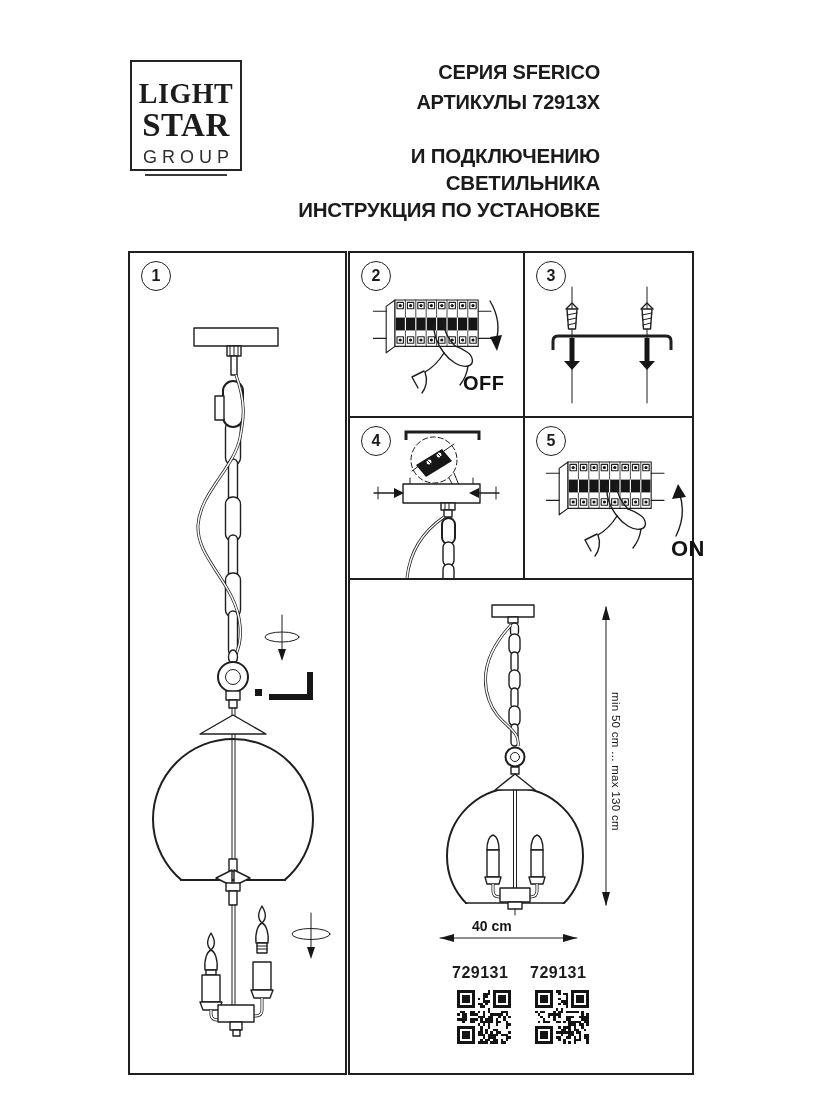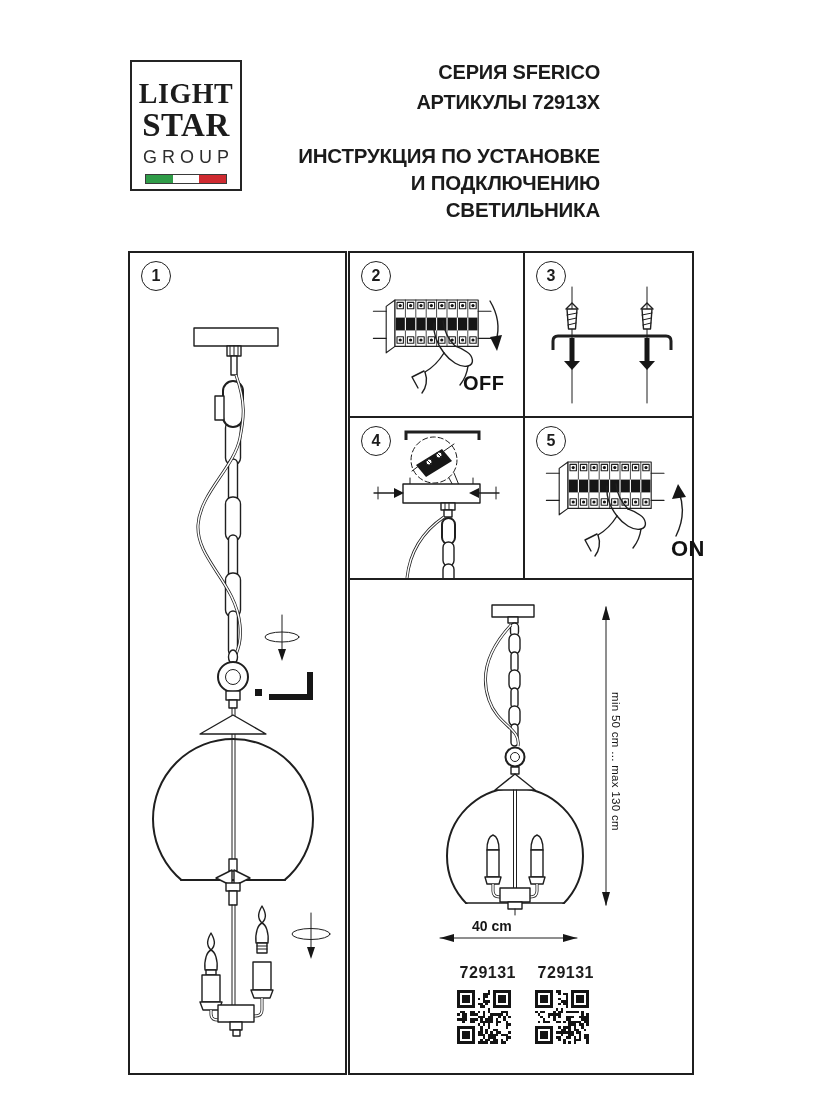--- a/index.html
+++ b/index.html
@@ -1,20 +1,20 @@
 <!DOCTYPE html>
 <html><head>
 <meta charset="utf-8">
 <style>
   html,body{margin:0;padding:0;background:#e8e8e8;}
   .page{position:relative;width:826px;height:1105px;background:#ffffff;margin:0 auto;
         font-family:"Liberation Sans",sans-serif;color:#1c1c1c;overflow:hidden;}
   .abs{position:absolute;}
   
-  .logo-box{left:130px;top:60px;width:112px;height:131px;border:2px solid #242424;
+  .logo-box{left:130px;top:60px;width:112px;height:111px;border:2px solid #242424;
             display:flex;flex-direction:column;align-items:center;box-sizing:border-box;}
   .logo-light{font-family:"Liberation Serif",serif;font-weight:700;font-size:28px;
               letter-spacing:.5px;line-height:1;margin-top:17px;transform:scaleY(1.08);}
   .logo-star{font-family:"Liberation Serif",serif;font-weight:700;font-size:33px;
              letter-spacing:.5px;line-height:1;margin-top:1px;transform:scaleY(1.05);}
   .logo-group{font-size:18px;letter-spacing:5px;margin-top:6px;color:#2e2e2e;
               padding-left:5px;}
   .flag{width:80px;height:8px;border:1px solid #3a3a3a;margin-top:6px;display:flex;}
   .flag span{flex:1;}
   .flag .g{background:#2f9c48;} .flag .w{background:#ffffff;} .flag .r{background:#cf2a30;}
@@ -35,21 +35,21 @@
   .k2{stroke:#1f1f1f;fill:none;stroke-width:2;stroke-linecap:round;}
   .k3{stroke:#1f1f1f;fill:none;stroke-width:3;stroke-linecap:butt;stroke-linejoin:miter;}
   .fw{fill:#fff;stroke:#1f1f1f;stroke-width:1.4;stroke-linejoin:round;}
   .fw2{fill:#fff;stroke:#1f1f1f;stroke-width:2;}
   .fb{fill:#161616;stroke:none;}
   .wo{stroke:#1f1f1f;stroke-width:3;fill:none;}
   .wi{stroke:#fff;stroke-width:1.5;fill:none;}
   
   .vlabel{writing-mode:vertical-rl;font-size:11.5px;color:#161616;letter-spacing:.3px;}
   .hlabel{font-size:14px;font-weight:bold;color:#161616;}
-  .qr-label{font-size:16px;font-weight:bold;text-align:right;letter-spacing:.5px;}
+  .qr-label{font-size:16px;font-weight:bold;text-align:left;letter-spacing:.5px;}
   [data-qr]{shape-rendering:crispEdges;}
   [data-qr] rect{fill:#141414;}
 </style>
 </head>
 <body>
 
 <div class="page">
 
   <svg width="0" height="0" class="abs" aria-hidden="true">
     <defs></defs>
@@ -118,22 +118,22 @@
         <span class="r"></span>
       </div>
   </div>
 
   <div class="abs title-block">
     <div class="t-top">
       <div>СЕРИЯ SFERICO</div>
       <div>АРТИКУЛЫ 72913X</div>
     </div>
     <div class="t-instr">
+      <div>И ПОДКЛЮЧЕНИЮ СВЕТИЛЬНИКА</div>
       <div>ИНСТРУКЦИЯ ПО УСТАНОВКЕ</div>
-      <div>И ПОДКЛЮЧЕНИЮ СВЕТИЛЬНИКА</div>
     </div>
   </div>
 
   <div class="panel" style="left:128px;top:251px;width:219px;height:824px;">
     <div class="step-badge">1</div>
     <svg class="draw" width="215" height="820" viewBox="0 0 215 820">
 
       <rect class="fw" x="64" y="75" width="84" height="18"></rect>
       <rect class="fw" x="97" y="93" width="14" height="10"></rect>
       <path class="kt" d="M100,93v10 M104,93v10 M108,93v10"></path>

